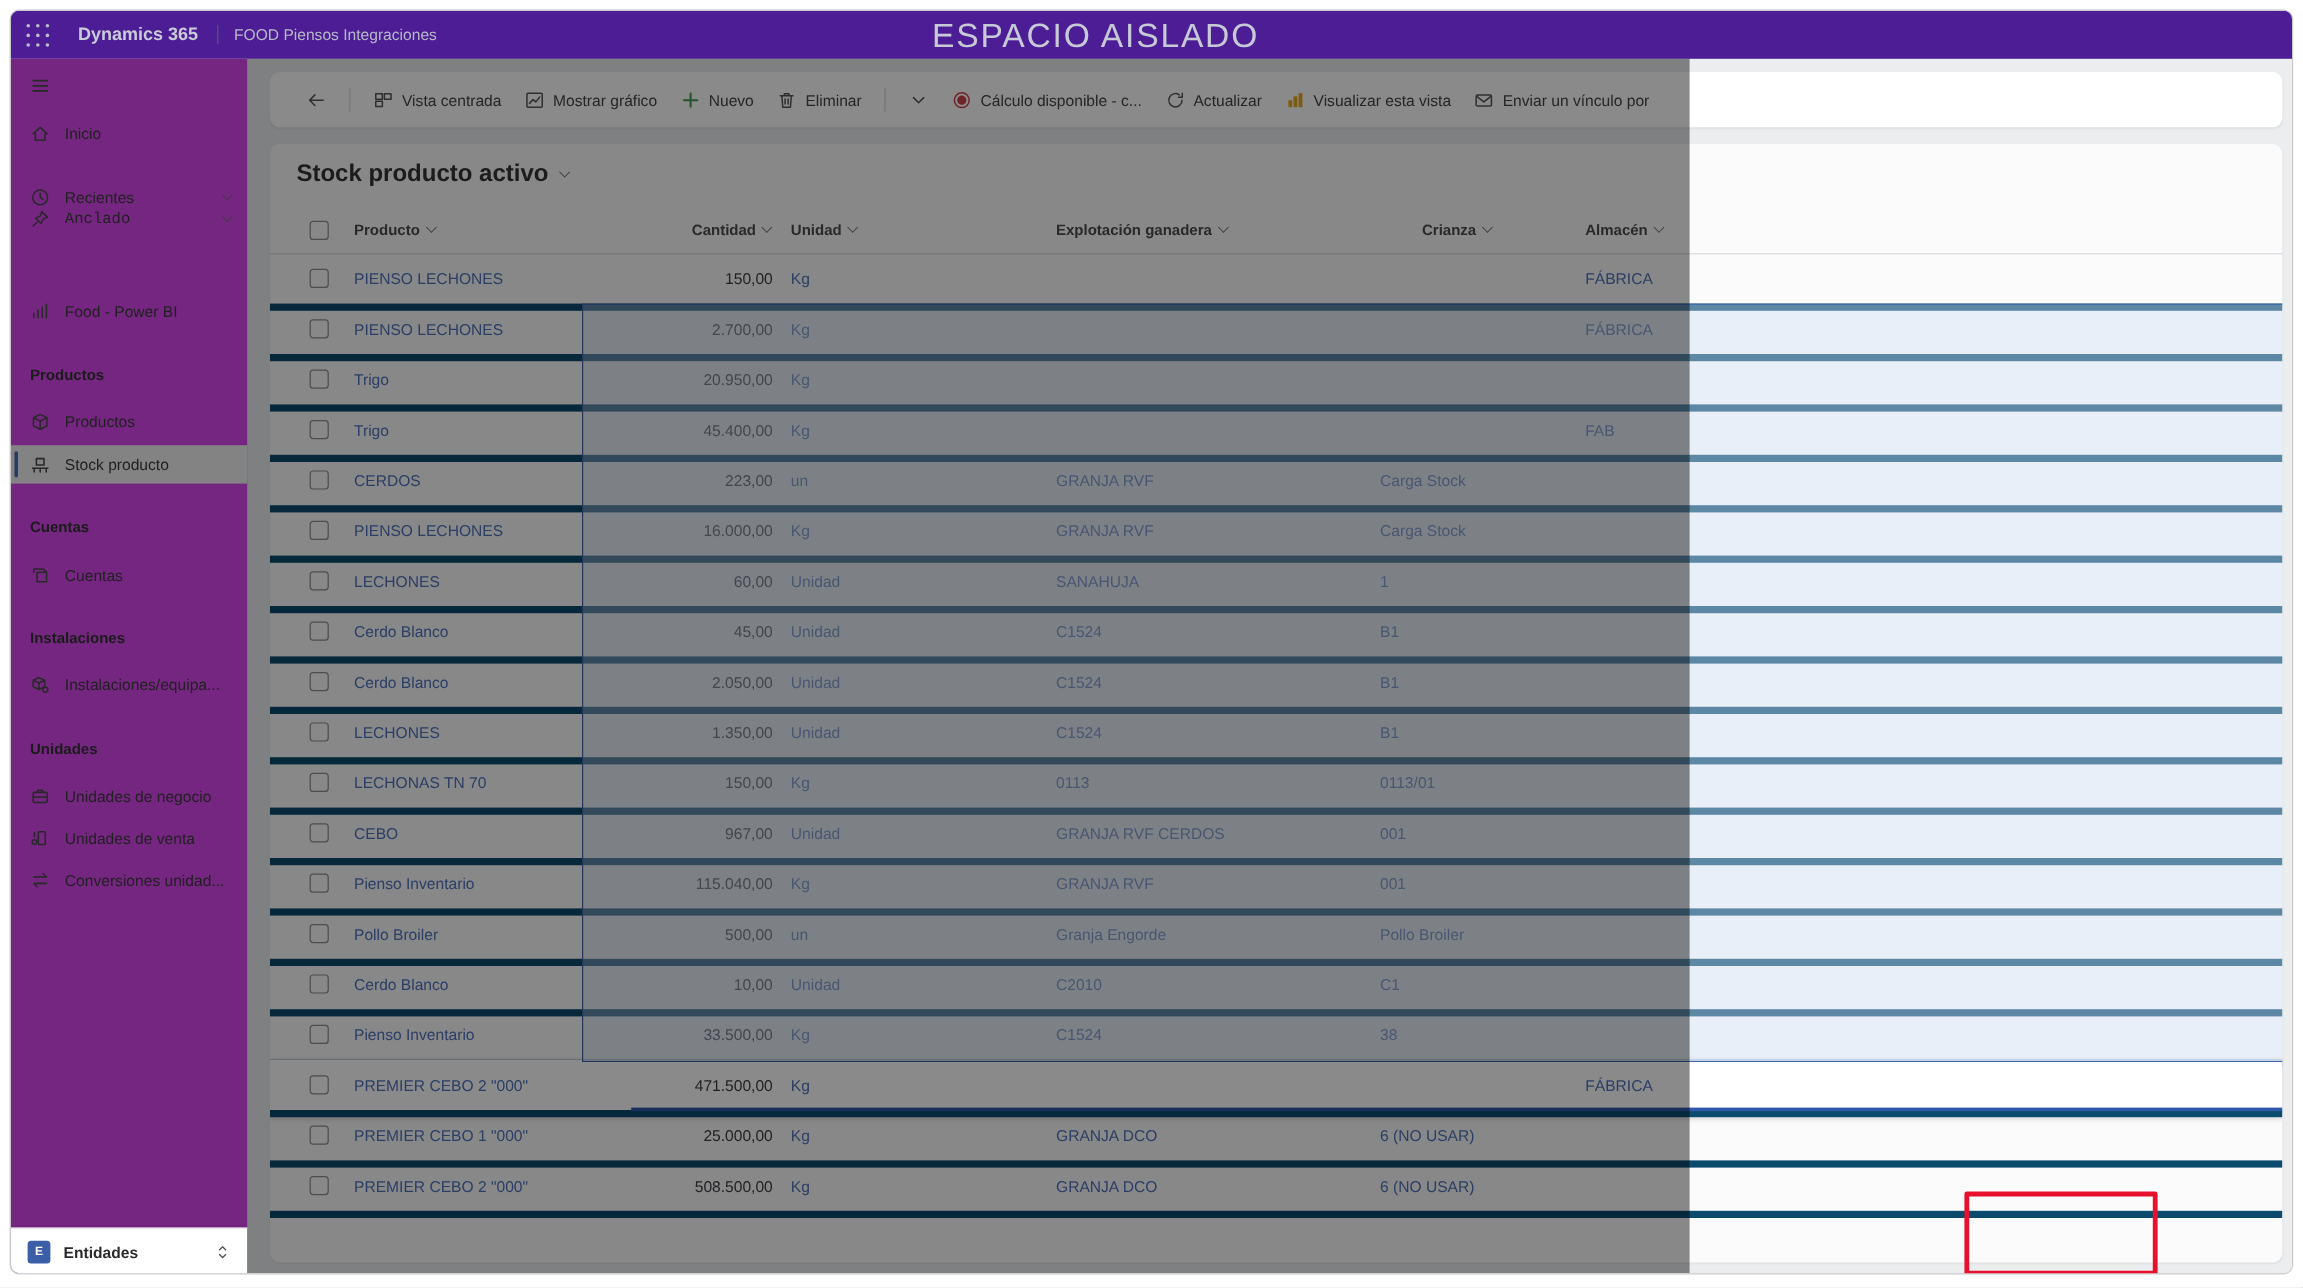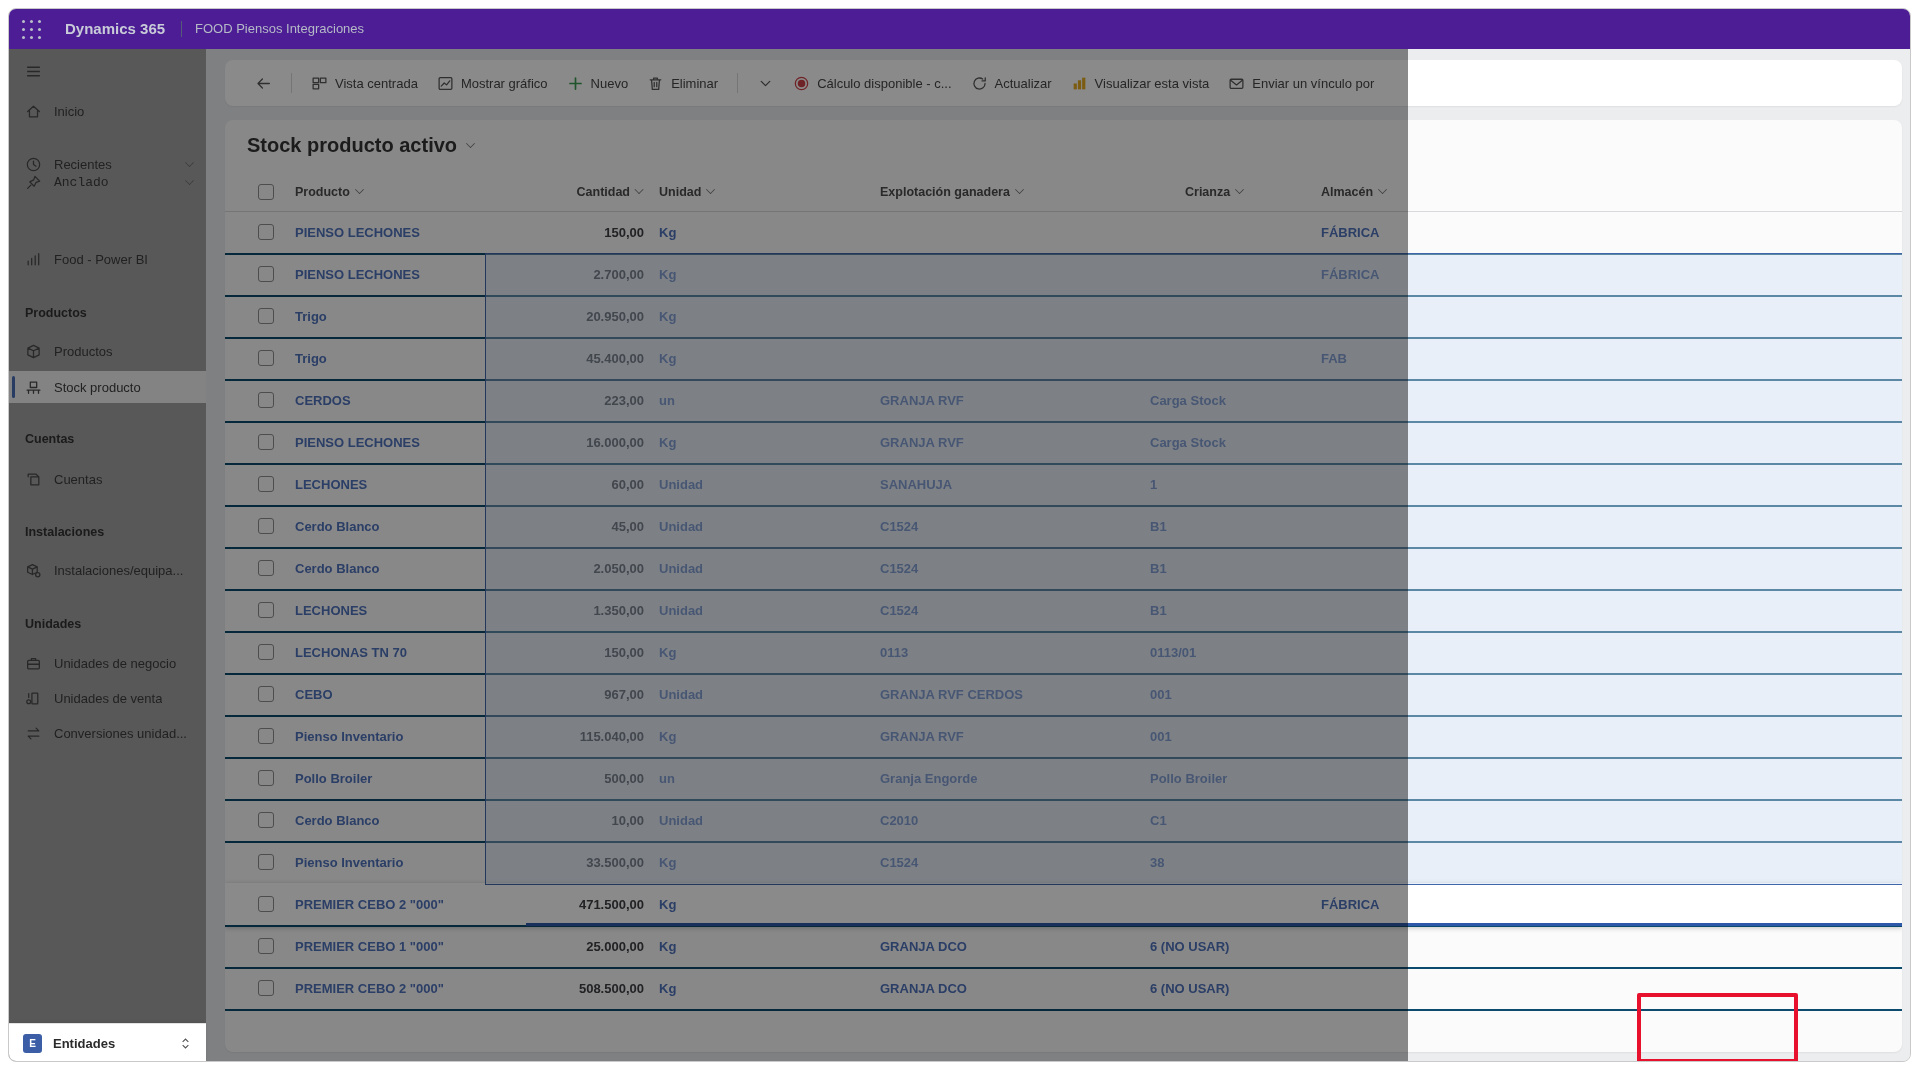--- a/index.html
+++ b/index.html
@@ -14,21 +14,21 @@
           grid-template-columns:repeat(3,1fr);align-items:center;justify-items:center;cursor:pointer;}
   .waffle i{width:3px;height:3px;border-radius:50%;background:#b9bdca;display:block;}
   .brand{position:absolute;left:56px;top:0;height:40px;line-height:40px;color:#c9ccd8;
          font-size:15px;font-weight:700;}
   .tb-divider{position:absolute;left:172px;top:12px;width:1px;height:16px;background:#555a78;}
   .appname{position:absolute;left:186px;top:0;height:40px;line-height:40px;color:#b6bac7;font-size:13px;}
   .banner{position:absolute;left:904px;top:0;height:40px;line-height:42px;transform:translateX(-50%);
           color:#c6cad7;font-size:28px;letter-spacing:1.5px;white-space:nowrap;}
 
   
-  .sidebar{position:absolute;left:0;top:40px;width:197px;bottom:0;background:#a3a3a3;z-index:1;}
+  .sidebar{position:absolute;left:0;top:40px;width:197px;bottom:0;background:#d946ef;z-index:1;}
   .hamburger{position:absolute;left:10px;top:8px;width:28px;height:28px;display:flex;align-items:center;
              justify-content:center;cursor:pointer;}
   .sb-item{position:absolute;left:0;width:197px;height:32px;display:flex;align-items:center;
            cursor:pointer;box-sizing:border-box;padding-left:16px;}
   .sb-item .ic{width:17px;height:17px;margin-right:12px;color:#4a4a4a;flex:0 0 auto;display:flex;}
   .sb-item .lbl{font-size:13px;color:#3d3d3d;white-space:nowrap;overflow:hidden;}
   .sb-item .chev{margin-left:auto;margin-right:12px;color:#5c5c5c;display:flex;}
   .sb-item.selected{background:#f2f2f2;}
   .sb-item.selected::before{content:"";position:absolute;left:3px;top:5px;bottom:5px;width:3px;
            background:#4a6db8;border-radius:2px;}
@@ -53,21 +53,21 @@
   .view-title .chev{color:#5a5a5a;display:flex;}
 
   .ghead{position:absolute;left:0;right:0;top:52px;height:39px;border-bottom:1px solid #d9d9db;}
   .ghead .hlbl{position:absolute;top:0;height:39px;display:flex;align-items:center;gap:5px;
                font-size:12.5px;font-weight:700;color:#4d4d4d;cursor:pointer;white-space:nowrap;}
   .caret{display:inline-block;width:8px;height:8px;border-right:1.4px solid #6a6a6a;
          border-bottom:1.4px solid #6a6a6a;transform:rotate(45deg) scale(0.7);margin-top:-4px;}
   .cb{position:absolute;width:16px;height:16px;border:1.5px solid #8e8e8e;border-radius:3px;
       background:transparent;box-sizing:border-box;cursor:pointer;}
 
-  .grow{position:absolute;left:0;right:0;height:42px;border-bottom:2px solid #0c4a6e;cursor:pointer;font-weight:bold;}
+  .grow{position:absolute;left:0;right:0;height:42px;border-bottom:6px solid #0c4a6e;cursor:pointer;}
   .grow.focused{background:#ffffff;box-shadow:0 1px 5px rgba(0,0,0,0.22);z-index:2;}
   .grow .cell{position:absolute;top:0;height:42px;display:flex;align-items:center;font-size:13px;
               white-space:nowrap;}
   .lnk{color:#5073bd;}
   .num{color:#3f4045;}
 
   .sel-overlay{position:absolute;pointer-events:none;z-index:3;background:rgba(205,222,244,0.42);
                border-top:1.5px solid #3f66a8;border-left:1.5px solid #3f66a8;border-bottom:1.5px solid #3f66a8;}
   .thick-line{position:absolute;height:3px;background:#2e59a8;z-index:4;pointer-events:none;}
 
@@ -117,20 +117,21 @@
           <i></i>
           <i></i>
           <i></i>
           <i></i>
           <i></i>
           <i></i>
       </div>
       <div class="brand">Dynamics 365</div>
       <div class="tb-divider"></div>
       <div class="appname">FOOD Piensos Integraciones</div>
+      <div class="banner">ESPACIO AISLADO</div>
     </div>
 
     <div class="sidebar">
       <div class="hamburger">
         <svg width="17" height="17" viewBox="0 0 16 16" fill="none" stroke="#4a4a4a" stroke-width="1.4">
           <path d="M2 4h12M2 8h12M2 12h12"></path>
         </svg>
       </div>
       <div id="sb-items">
           <div class="sb-item" style="top: 46px;">

